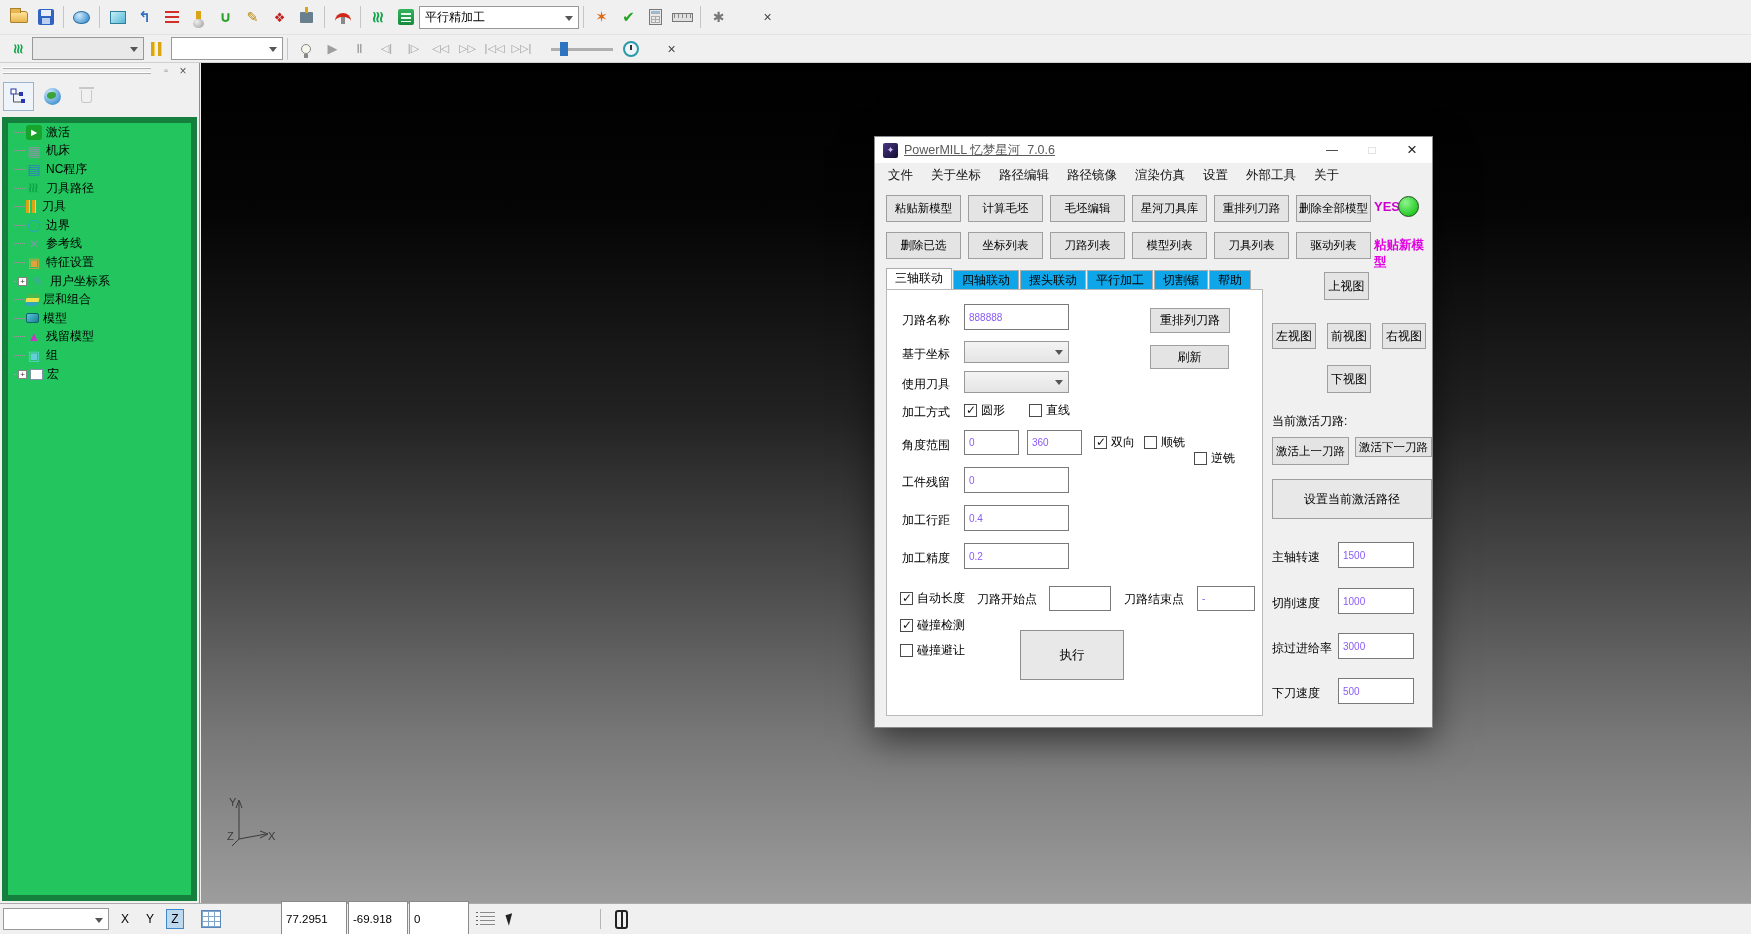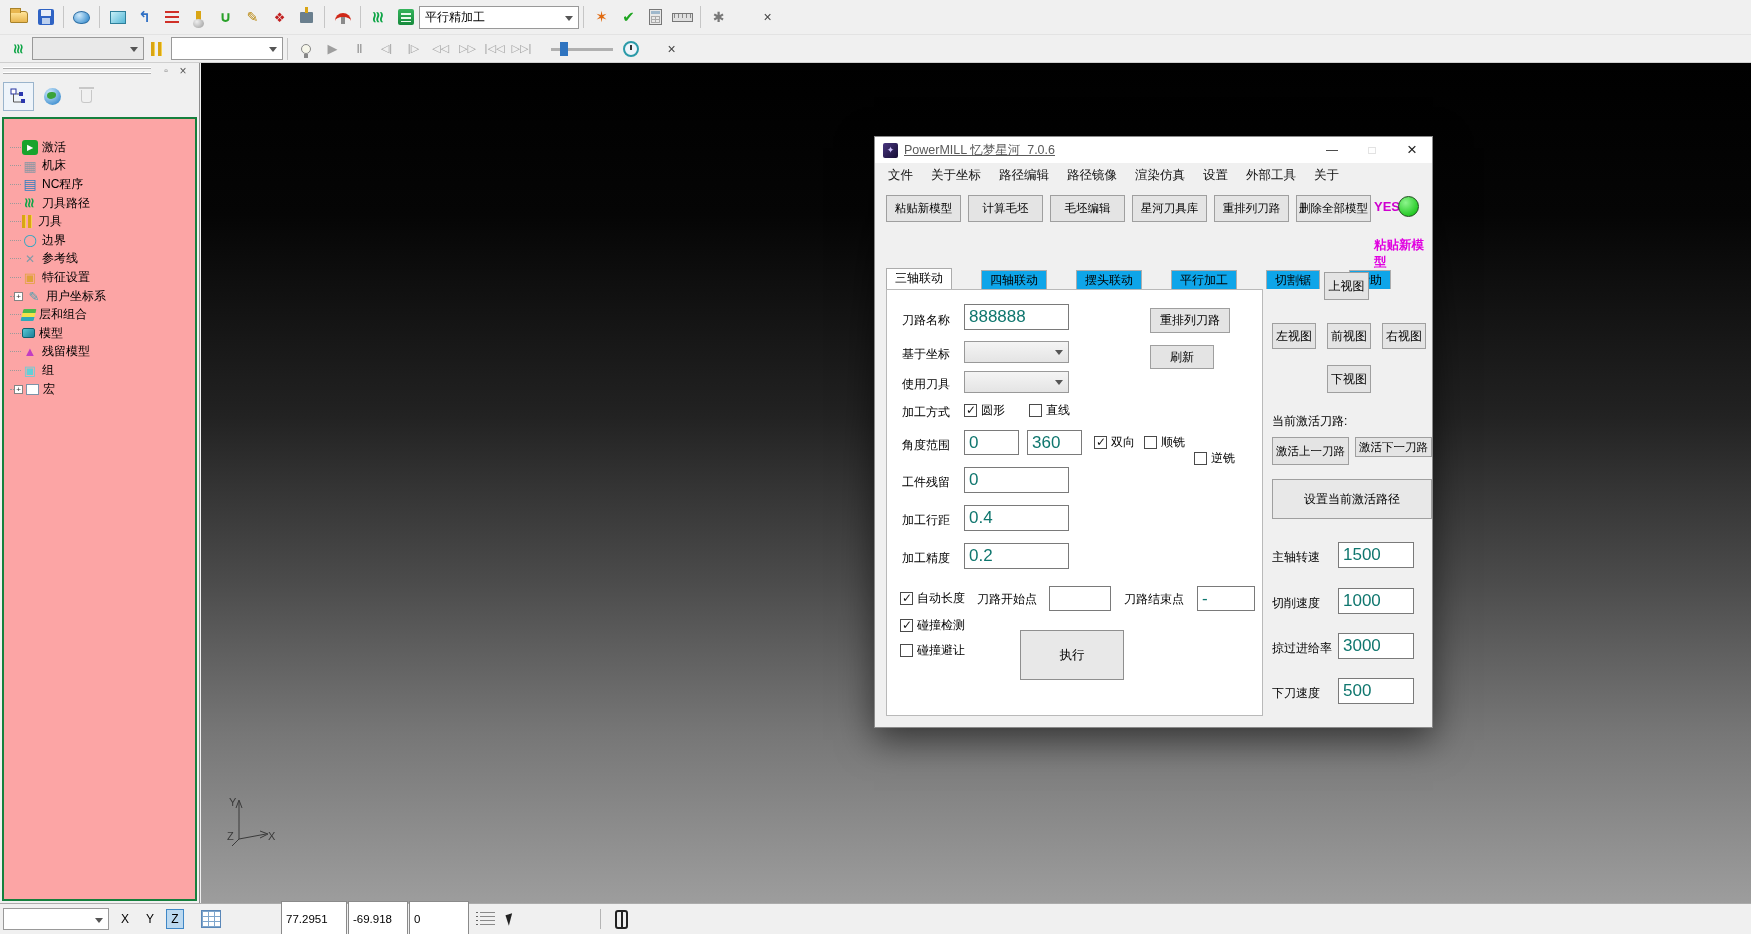--- a/index.html
+++ b/index.html
@@ -66,21 +66,21 @@
   .g1 { top:4px; } .g2 { top:9px; }
   .ph-btn { position:absolute; top:1px; width:14px; height:13px; font-size:10px; color:#555; display:flex; align-items:center; justify-content:center; }
   .ph-rest { right:26px; } .ph-close { right:9px; font-size:12px; }
   .panel-tools { display:flex; gap:3px; padding:3px 2px 2px 3px; height:37px; }
   .ptool { width:31px; height:29px; display:flex; align-items:center; justify-content:center; }
   .ptool.sel { border:1px solid #9ab4cc; background:#eef4fa; }
   .i-globe { width:17px; height:17px; border-radius:50%; background:radial-gradient(circle at 35% 30%,#cfeafc,#3f8fd0 80%); position:relative; }
   .i-globe:after { content:""; position:absolute; left:3px; top:4px; width:9px; height:7px; background:#3aa33a; border-radius:50% 40% 55% 45%; }
   .i-trash { width:11px; height:13px; border:1px solid #999; border-top:none; border-radius:0 0 3px 3px; position:relative; opacity:.45; }
   .i-trash:before { content:""; position:absolute; left:-3px; top:-3px; width:15px; height:2px; background:#999; }
-  #tree-wrap { position:absolute; left:2px; right:2px; top:54px; bottom:2px; background:#fca5a5; border:2px solid #15803d; overflow:hidden; padding-top:19px; }
+  #tree-wrap { position:absolute; left:2px; right:2px; top:54px; bottom:2px; background:#22c55e; border:6px solid #15803d; overflow:hidden; padding-top:0; }
   .trow { height:18.6px; display:flex; align-items:center; padding-left:6px; font-size:12px; color:#000; white-space:nowrap; }
   .twig { width:11px; border-top:1px dotted #9a9a9a; flex:none; }
   .twig.short { width:4px; }
   .texp { width:9px; height:9px; border:1px solid #848484; background:#fff; font-size:8px; line-height:7px; text-align:center; color:#333; flex:none; margin-right:2px; }
   .tic { width:16px; height:15px; margin:0 4px 0 1px; flex:none; display:flex; align-items:center; justify-content:center; position:relative; }
   .tic-activate { background:#18a32c; border-radius:3px; }
   .tic-activate:after { content:"\25B6"; color:#fff; font-size:8px; }
   .tic-machine:after { content:"\25A6"; color:#8a97a3; font-size:14px; }
   .tic-nc:after { content:"\25A4"; color:#2f7fc0; font-size:14px; }
   .tic-toolpath:after { content:"\224B"; color:#0ea546; font-weight:bold; font-size:14px; display:block; transform:rotate(90deg); }
@@ -116,26 +116,26 @@
   .wbtn.close { font-size:17px; color:#222; }
   #dlg-menu { position:absolute; top:26px; left:4px; height:24px; display:flex; align-items:center; }
   .mitem { padding:0 9px; font-size:12.5px; color:#111; line-height:24px; }
   .qrow { position:absolute; left:11px; display:flex; gap:7px; }
   #qrow1 { top:58px; } #qrow2 { top:95px; }
   .qbtn { width:75px; height:27px; background:#e4e4e4; border:1px solid #9f9f9f; font-size:11.5px; display:flex; align-items:center; justify-content:center; white-space:nowrap; color:#000; }
   #yes-flag { position:absolute; left:499px; top:62px; color:#cf00cf; font-weight:bold; font-size:13px; }
   #lamp { position:absolute; left:523px; top:59px; width:21px; height:21px; border-radius:50%;
      background:radial-gradient(circle at 35% 30%,#8df58d,#22c822 75%); border:1px solid #1d4d1d; }
   #conn-status { position:absolute; left:499px; top:100px; color:#e100e1; font-weight:bold; font-size:12.5px; }
-  #tabs { position:absolute; left:11px; top:131px; display:flex; align-items:flex-end; height:21px;gap:28px; }
+  #tabs { position:absolute; left:11px; top:131px; display:flex; align-items:flex-end; height:21px; }
   .tab { height:19px; line-height:18px; padding:0 8px; font-size:12px; background:#0ea5e9; border:1px solid #acacac; border-bottom:none; margin-right:1px; color:#000; }
   .tab.active { height:21px; background:#fff; position:relative; z-index:2; }
   #tabpanel { position:absolute; left:11px; top:152px; width:377px; height:427px; background:#fff; border:1px solid #b9b9b9; }
   .f-label { position:absolute; font-size:12px; color:#000; white-space:nowrap; }
-  .edit { position:absolute; background:#fff; border:1px solid #7a7a7a; font-size:17px; color:#0f766e; display:flex; align-items:center; padding-left:4px;text-align:right; }
+  .edit { position:absolute; background:#fff; border:1px solid #7a7a7a; font-size:10px; color:#8b5cf6; display:flex; align-items:center; padding-left:4px;text-align:right; }
   .dcombo { position:absolute; background:linear-gradient(180deg,#f4f4f4,#e4e4e4); border:1px solid #999; }
   .dcombo .chev { position:absolute; right:5px; top:8px; width:0; height:0; border-left:4px solid transparent; border-right:4px solid transparent; border-top:5px solid #555; }
   .dbtn { position:absolute; background:#e4e4e4; border:1px solid #9f9f9f; font-size:12px; display:flex; align-items:center; justify-content:center; color:#000; white-space:nowrap; }
   .cb { position:absolute; display:flex; align-items:center; gap:4px; font-size:12px; color:#000; white-space:nowrap; }
   .cb .box { width:13px; height:13px; border:1px solid #4a4a4a; background:#fff; flex:none; position:relative; }
   .cb.on .box:after { content:"\2713"; position:absolute; left:1px; top:-2px; font-size:12px; color:#111; }
   #exec-btn { left:133px; top:340px; width:104px; height:50px; background:#e8e8e8; border:1px solid #8f8f8f; font-size:12.5px; }
 
   
   .views-lbl { position:absolute; font-size:12px; color:#000; }
@@ -389,20 +389,28 @@
     <div id="qrow1" class="qrow">
       <div class="qbtn">粘贴新模型</div>
       <div class="qbtn">计算毛坯</div>
       <div class="qbtn">毛坯编辑</div>
       <div class="qbtn">星河刀具库</div>
       <div class="qbtn">重排列刀路</div>
       <div class="qbtn">删除全部模型</div>
     </div>
     <div id="yes-flag">YES</div>
     <div id="lamp"></div>
+    <div id="qrow2" class="qrow">
+      <div class="qbtn">删除已选</div>
+      <div class="qbtn">坐标列表</div>
+      <div class="qbtn">刀路列表</div>
+      <div class="qbtn">模型列表</div>
+      <div class="qbtn">刀具列表</div>
+      <div class="qbtn">驱动列表</div>
+    </div>
     <div id="conn-status">粘贴新模型</div>
 
     <div id="tabs">
       <div class="tab active">三轴联动</div>
       <div class="tab">四轴联动</div>
       <div class="tab">摆头联动</div>
       <div class="tab">平行加工</div>
       <div class="tab">切割锯</div>
       <div class="tab">帮助</div>
     </div>
@@ -411,21 +419,21 @@
       <span class="f-label" style="left:15px;top:22px">刀路名称</span>
       <div class="edit" style="left:77px;top:14px;width:105px;height:26px">
           <span>888888</span>
         </div>
       <div class="dbtn" style="left:263px;top:18px;width:80px;height:25px">重排列刀路</div>
 
       <span class="f-label" style="left:15px;top:56px">基于坐标</span>
       <div class="dcombo" style="left:77px;top:51px;width:105px;height:22px">
           <span class="chev"></span>
         </div>
-      <div class="dbtn" style="left:263px;top:55px;width:64px;height:24px">刷新</div>
+      <div class="dbtn" style="left:263px;top:55px;width:79px;height:24px">刷新</div>
 
       <span class="f-label" style="left:15px;top:86px">使用刀具</span>
       <div class="dcombo" style="left:77px;top:81px;width:105px;height:22px">
           <span class="chev"></span>
         </div>
 
       <span class="f-label" style="left:15px;top:114px">加工方式</span>
       <div class="cb on" style="left:77px;top:112px">
           <span class="box"></span>
           <span>圆形</span>

